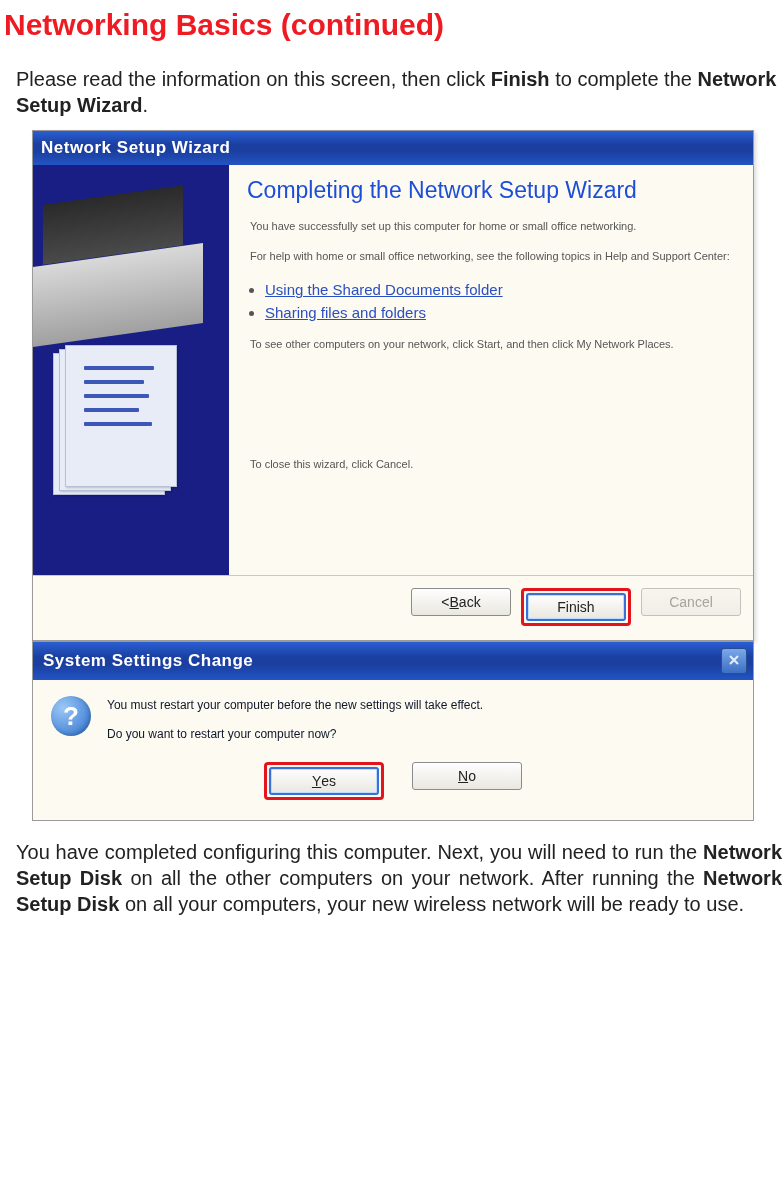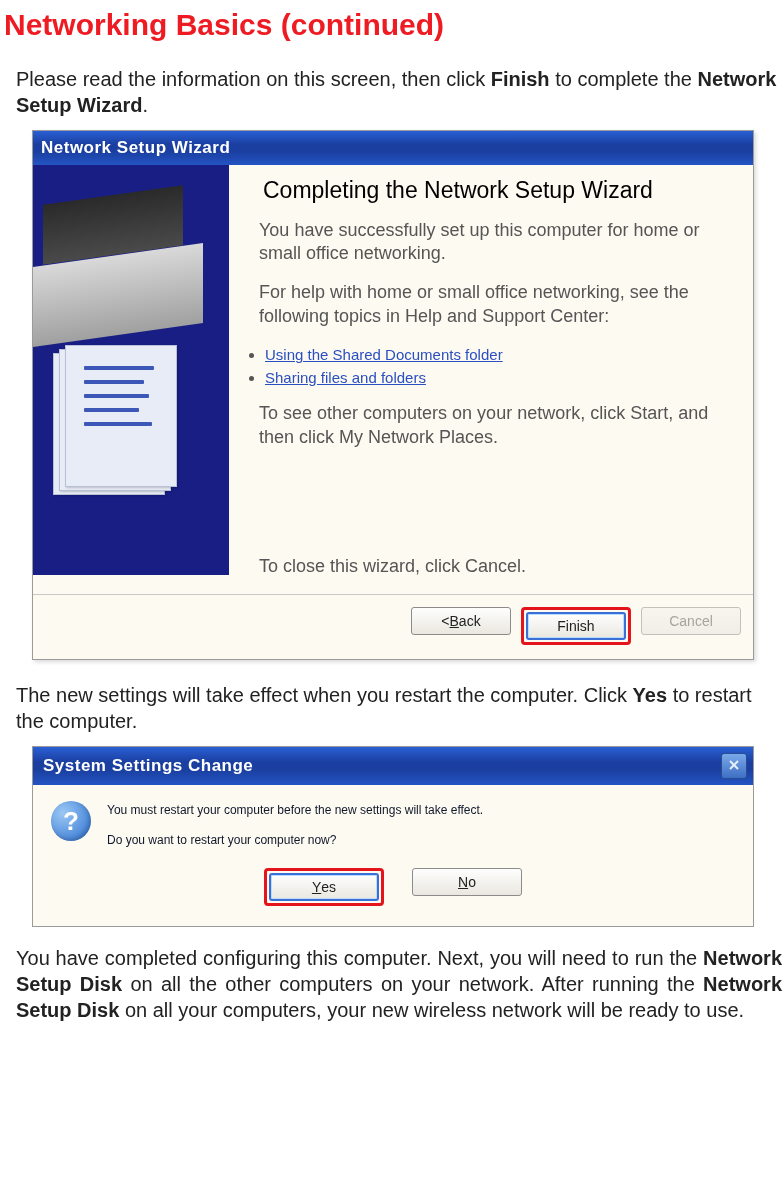--- a/index.html
+++ b/index.html
@@ -59,29 +59,29 @@
     position: relative;
     overflow: hidden;
   }
   .wizard-content {
     flex: 1;
     padding: 12px 20px 0 18px;
     font-family: Tahoma, Arial, sans-serif;
   }
   .wizard-heading {
     font-size: 23px;
-    color: #000000;
+    color: #1d4ed8;
     font-family: "Franklin Gothic Medium","Arial Narrow",Arial,sans-serif;
-    margin: 0 0 14px 16px;
+    margin: 0 0 14px 0;
     line-height: 1.2;
   }
   .wizard-p {
-    font-size: 18px;
+    font-size: 11px;
     color: #555;
-    margin: 0 0 16px 12px;
+    margin: 0 0 16px 3px;
     line-height: 1.3;
   }
   .wizard-link {
     color: #2a4fc0;
     text-decoration: underline;
     font-size: 15px;
   }
   .wizard-list {
     margin: 0 0 14px 0;
     padding: 0 0 0 18px;
@@ -250,23 +250,20 @@
           <span class="underline-accesskey">B</span>
           <span>ack</span>
       </button>
       <span class="red-box">
         <button class="btn btn-highlight">Finish</button>
       </span>
       <button class="btn disabled">Cancel</button>
     </div>
   </div>
 
-  <p class="body-text" style="margin-top:22px">
-    <span>The new settings will take effect when you restart the computer. Click </span><b>Yes</b><span> to restart the computer.</span>
-  </p>
 
   <div class="dialog2">
     <div class="dialog2-titlebar">
       <span class="titlebar-text">System Settings Change</span>
       <div class="close-btn">
         <span>
           <svg width="12" height="12" viewBox="0 0 12 12">
               <path d="M2 2 L10 10 M10 2 L2 10" stroke="#e6eef8" stroke-width="2" fill="none"></path>
             </svg>
         </span>

